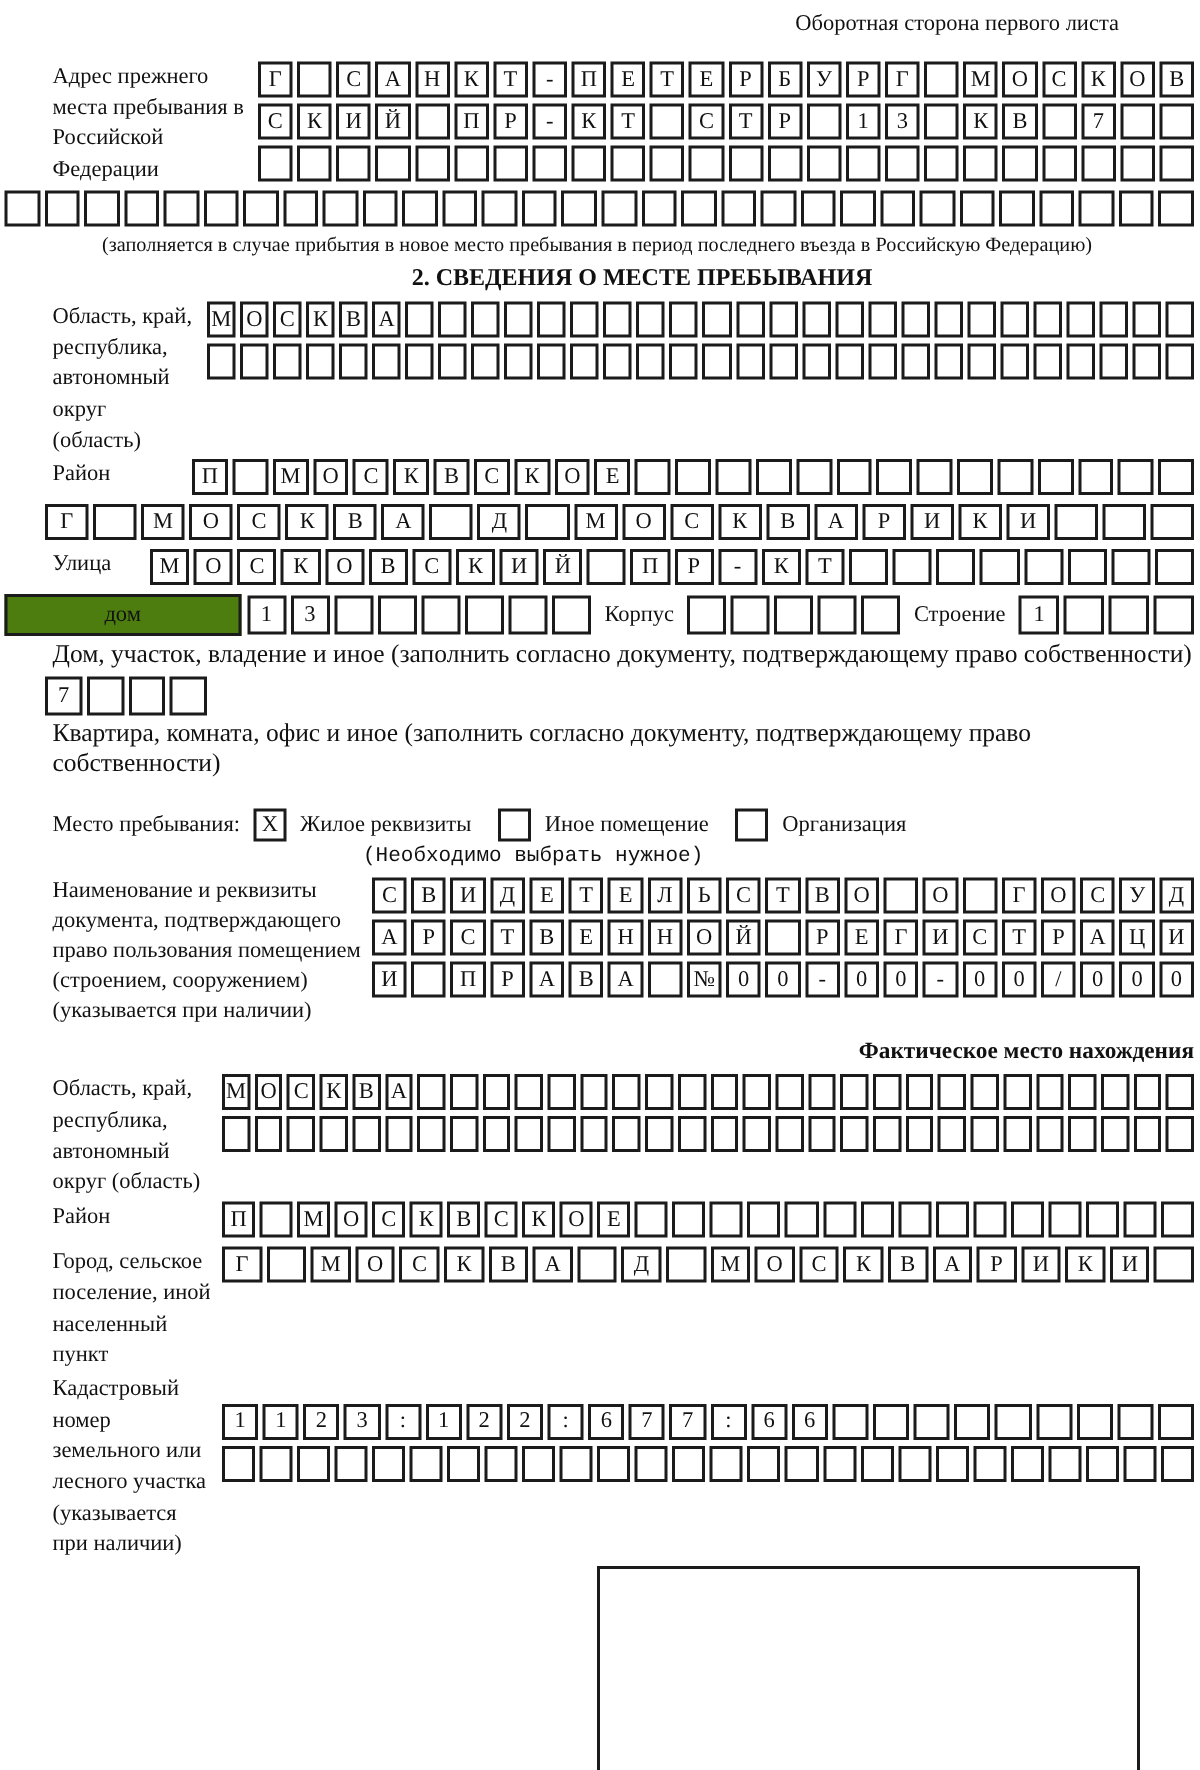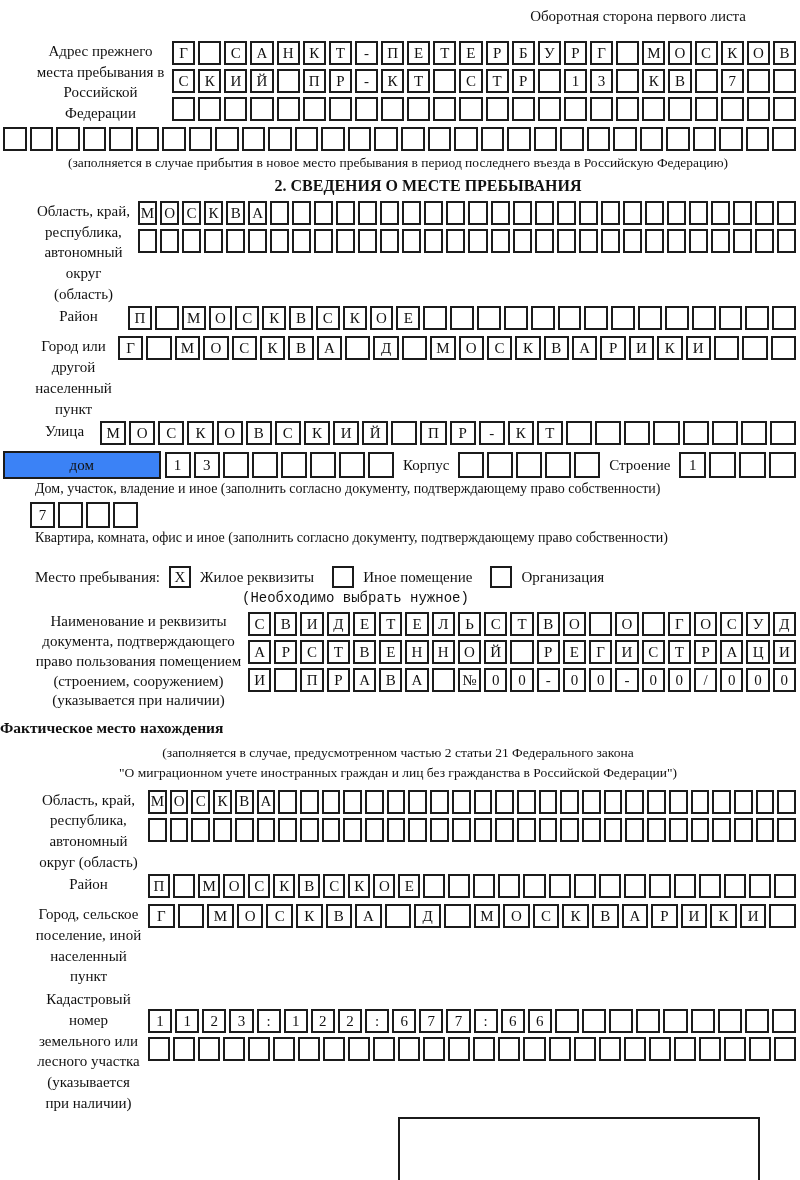--- a/index.html
+++ b/index.html
@@ -4,21 +4,21 @@
 <style>
   html,body{margin:0;padding:0;background:#fff;}
   .page{
     width:800px;height:1180px;box-sizing:border-box;
     background:#ffffff;color:#111;
     font-family:"Liberation Serif","DejaVu Serif",serif;
     padding:8px 4px 0 30px;overflow:hidden;position:relative;border-radius:26px;
   }
   .header-note{text-align:right;padding-right:50px;font-size:15px;margin-bottom:16px;}
 
-  .field{display:flex;align-items:flex-start;margin-bottom:2px;text-align:center;}
+  .field{display:flex;align-items:flex-start;margin-bottom:2px;}
   .flabel{font-size:15px;line-height:1.38;flex:0 0 auto;padding-right:6px;box-sizing:border-box;padding-left:5px;}
   .rows{flex:1 1 auto;min-width:0;}
   .cellrow{display:flex;gap:3px;margin-bottom:4px;}
   .cell{
     flex:1 1 0;height:24px;border:2px solid #1b1b1b;
     display:flex;align-items:center;justify-content:center;
     font-size:15px;box-sizing:border-box;background:#fff;min-width:0;
   }
   .w-s1{width:142px;}
   .w-obl{width:108px;}
@@ -28,39 +28,39 @@
   .w-doc{width:218px;line-height:1.32;}
   .w-fact{width:118px;}
 
   .fullbleed{margin-left:-27px;}
   .center-note{margin-left:-30px;width:796px;text-align:center;font-size:13.5px;margin-top:2px;margin-bottom:4px;}
   .sec-title{margin-left:-30px;width:796px;text-align:center;font-size:16px;font-weight:bold;margin:6px 0 6px 0;}
 
   .inline-row{display:flex;align-items:center;gap:4px;margin-bottom:2px;}
   .label-box{
     border:2px solid #1b1b1b;height:28px;box-sizing:border-box;
-    display:flex;align-items:center;justify-content:center;font-size:15px;background:#3b82f6;
+    display:flex;align-items:center;justify-content:center;font-size:15px;background:#4d7c0f;
   }
   .lb-dom{width:162px;}
   .lb-kv{width:196px;margin-left:5px;}
   .cells{display:flex;gap:3px;}
   .cells .cell{height:26px;}
   .cells-8{width:236px;}
   .cells-5{width:146px;}
   .cells-4a{width:120px;}
   .cells-4b{width:108px;}
   .mid-label{font-size:15px;padding:0 5px;white-space:nowrap;}
 
-  .small-note{font-size:14px;margin:1px 0 5px 5px;}
+  .small-note{font-size:17px;margin:1px 0 5px 5px;}
   .stay-row{display:flex;align-items:center;font-size:15px;margin:20px 0 2px 5px;gap:9px;}
   .chk{width:22px;height:22px;border:2px solid #1b1b1b;box-sizing:border-box;
        display:flex;align-items:center;justify-content:center;font-size:15px;background:#fff;}　.gap-md{width:18px;}
   .stay-note{font-size:14px;margin:0 0 6px 212px;font-family:Liberation Mono, monospace;}
 
-  .fact-title{margin-left:-30px;width:796px;text-align:left;font-size:15.5px;font-weight:bold;margin-top:8px;margin-bottom:6px;}
+  .fact-title{margin-left:-30px;width:796px;text-align:right;font-size:15.5px;font-weight:bold;margin-top:8px;margin-bottom:6px;}
   .fact-note{margin-left:-30px;width:796px;text-align:center;font-size:13.5px;line-height:1.5;}
   .fact-note-wrap{margin-bottom:6px;}
   .kad-rows{margin-top:20px;}
 
   .stamp-wrap{margin-top:4px;}
   .stamp-box{margin-left:368px;width:362px;height:172px;border:2px solid #1b1b1b;box-sizing:border-box;background:#fff;}
 </style>
 </head>
 <body>
 
@@ -284,21 +284,20 @@
           <div class="cell"></div>
           <div class="cell"></div>
           <div class="cell"></div>
           <div class="cell"></div>
           <div class="cell"></div>
         </div>
       </div>
   </div>
 
   <div class="field">
-    <div class="flabel w-gorod">Город или другой населенный пункт</div>
     <div class="rows">
         <div class="cellrow">
           <div class="cell">Г</div>
           <div class="cell"></div>
           <div class="cell">М</div>
           <div class="cell">О</div>
           <div class="cell">С</div>
           <div class="cell">К</div>
           <div class="cell">В</div>
           <div class="cell">А</div>
@@ -476,24 +475,20 @@
           <div class="cell">0</div>
           <div class="cell">/</div>
           <div class="cell">0</div>
           <div class="cell">0</div>
           <div class="cell">0</div>
         </div>
     </div>
   </div>
 
   <div class="fact-title">Фактическое место нахождения</div>
-  <div class="fact-note-wrap">
-    <div class="fact-note">(заполняется в случае, предусмотренном частью 2 статьи 21 Федерального закона</div>
-    <div class="fact-note">"О миграционном учете иностранных граждан и лиц без гражданства в Российской Федерации")</div>
-  </div>
 
   <div class="field">
     <div class="flabel w-fact">Область, край, республика, автономный округ (область)</div>
     <div class="rows">
       <div class="cellrow">
           <div class="cell">М</div>
           <div class="cell">О</div>
           <div class="cell">С</div>
           <div class="cell">К</div>
           <div class="cell">В</div>

